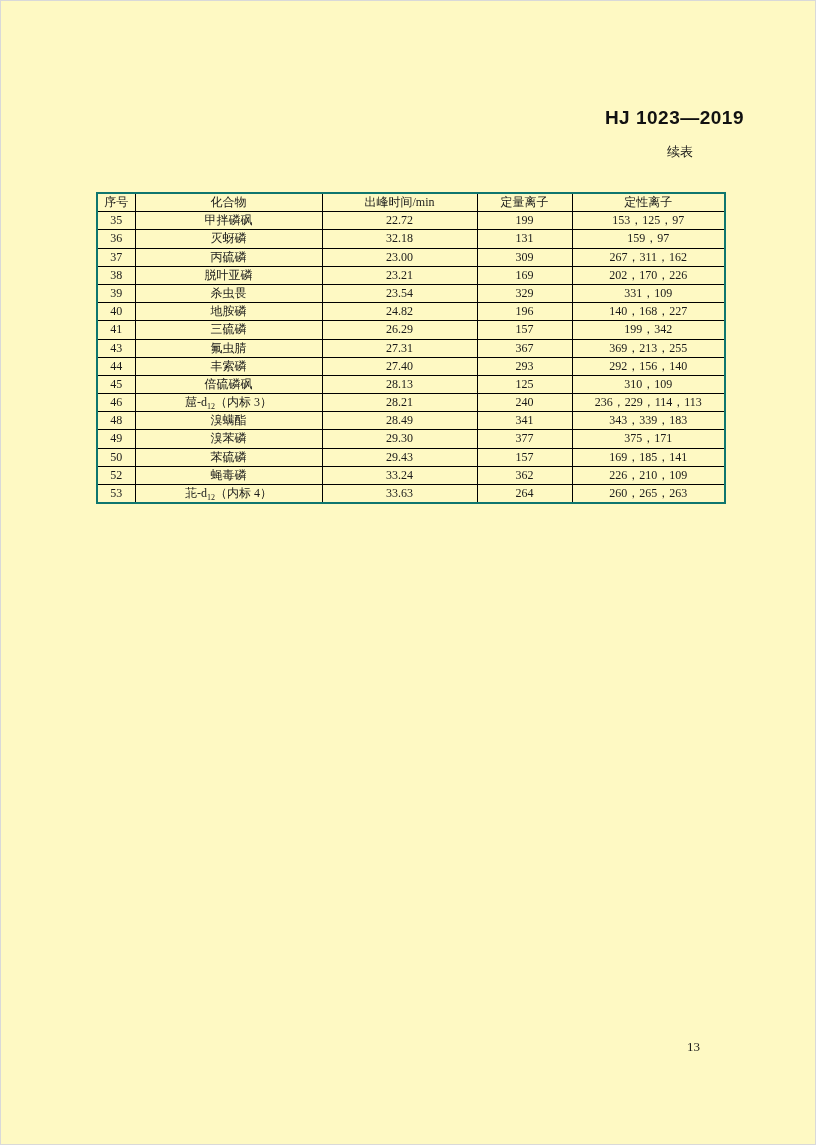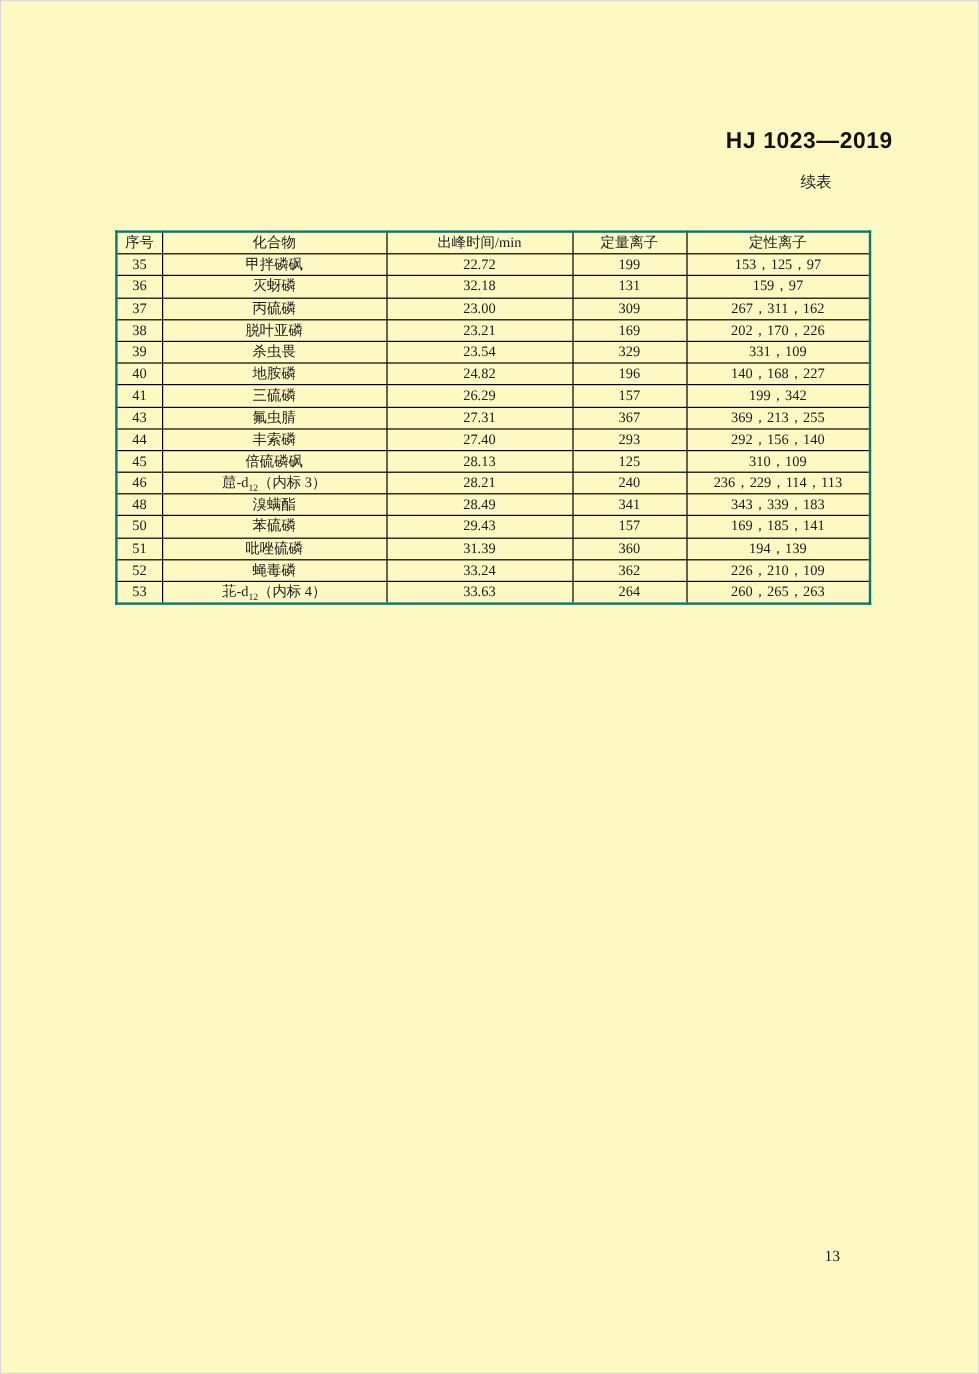--- a/index.html
+++ b/index.html
@@ -171,34 +171,34 @@
         <td>236，229，114，113</td>
       </tr>
       <tr>
         <td>48</td>
         <td>溴螨酯</td>
         <td>28.49</td>
         <td>341</td>
         <td>343，339，183</td>
       </tr>
       <tr>
+        <td>49</td>
+        <td>溴苯磷</td>
+        <td>29.30</td>
+        <td>377</td>
+        <td>375，171</td>
+      </tr>
+      <tr>
         <td>50</td>
         <td>苯硫磷</td>
         <td>29.43</td>
         <td>157</td>
         <td>169，185，141</td>
       </tr>
       <tr>
-        <td>51</td>
-        <td>吡唑硫磷</td>
-        <td>31.39</td>
-        <td>360</td>
-        <td>194，139</td>
-      </tr>
-      <tr>
         <td>52</td>
         <td>蝇毒磷</td>
         <td>33.24</td>
         <td>362</td>
         <td>226，210，109</td>
       </tr>
       <tr>
         <td>53</td>
         <td><span>苝-d</span><sub>12</sub><span>（内标 4）</span></td>
         <td>33.63</td>

